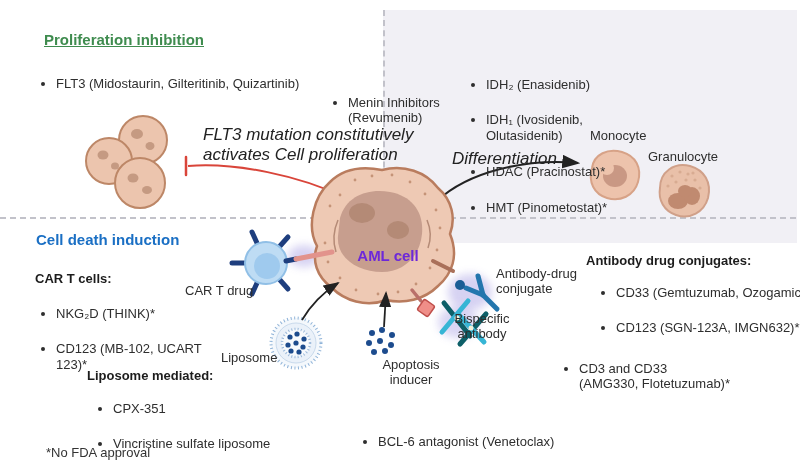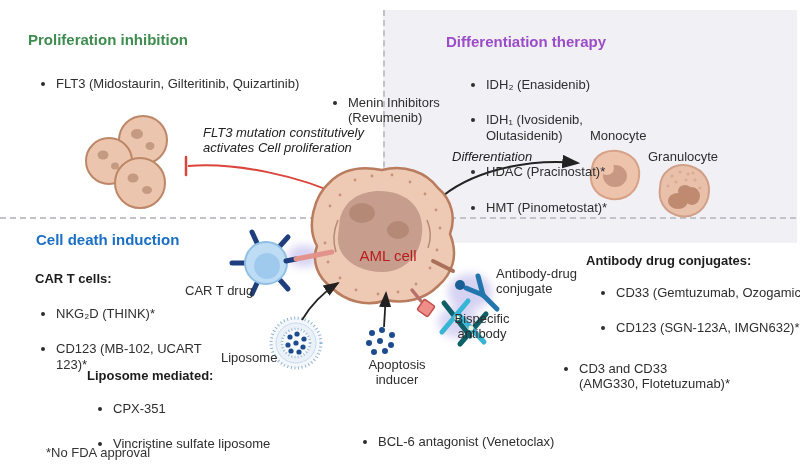--- a/index.html
+++ b/index.html
@@ -13,22 +13,22 @@
   .art{position:absolute;left:0;top:0;z-index:3;pointer-events:none;}
   .txt{position:absolute;z-index:4;white-space:pre-line;line-height:1.16;}
   .h{font-size:15px;font-weight:bold;}
   .h-green{color:#3f8c4f;}
   .h-purple{color:#9b4dc8;}
   .h-blue{color:#1a6fc4;}
   .sub{font-size:13px;font-weight:bold;color:#1c1c1c;}
   .body13{font-size:13px;}
   ul.blist{margin:0;padding:0 0 0 16px;list-style:disc;}
   ul.blist li{font-size:13px;margin:0 0 2px 0;white-space:pre-line;line-height:1.18;}
-  .italic{font-style:italic;font-size:13px;color:#222;}
-  .cell-label{color:#b91c1c;font-weight:normal;font-size:15px;text-align:center;}
+  .italic{font-style:italic;font-size:17px;color:#222;}
+  .cell-label{color:#6d28d9;font-weight:bold;font-size:15px;text-align:center;}
   .center{text-align:center;}
   .foot{font-size:13px;color:#333;}
 </style>
 </head>
 <body>
 
 <div id="stage">
 
   <div class="panel"></div>
   <div class="dash-v"></div>
@@ -187,31 +187,30 @@
     <g stroke-linecap="round">
       <line x1="444" y1="303" x2="470" y2="336" stroke="#0d5f68" stroke-width="5"></line>
       <line x1="468" y1="301" x2="442" y2="332" stroke="#36b5d5" stroke-width="5"></line>
       <line x1="460" y1="344" x2="486" y2="314" stroke="#0d5f68" stroke-width="5"></line>
       <line x1="484" y1="342" x2="458" y2="314" stroke="#36b5d5" stroke-width="5"></line>
       <circle cx="457" cy="318" r="2.5" fill="#f3f0da" stroke="none"></circle>
       <circle cx="471" cy="328" r="2.5" fill="#f3f0da" stroke="none"></circle>
     </g>
   </svg>
 
-  <div class="txt h h-green" style="left:28px;top:31px;">Proliferation inhibition</div>
+  <div class="txt h h-green" style="left:44px;top:31px;text-decoration:underline;">Proliferation inhibition</div>
   <ul class="blist txt" style="left:40px;top:57px;width:290px;">
     <li>FLT3 (Midostaurin, Gilteritinib, Quizartinib)</li>
   </ul>
 
   <ul class="blist txt" style="left:332px;top:76px;width:130px;">
     <li>Menin Inhibitors
 (Revumenib)</li>
   </ul>
 
-  <div class="txt h h-purple" style="left:446px;top:33px;">Differentiation therapy</div>
   <ul class="blist txt" style="left:470px;top:58px;width:175px;">
     <li>IDH₂ (Enasidenib)</li>
     <li>IDH₁ (Ivosidenib,
 Olutasidenib)</li>
     <li>HDAC (Pracinostat)*</li>
     <li>HMT (Pinometostat)*</li>
   </ul>
 
   <div class="txt italic" style="left:203px;top:125px;">FLT3 mutation constitutively
 activates Cell proliferation</div>
@@ -226,21 +225,21 @@
 
   <div class="txt sub" style="left:35px;top:271px;">CAR T cells:</div>
   <ul class="blist txt" style="left:40px;top:287px;width:170px;">
     <li>NKG₂D (THINK)*</li>
     <li>CD123 (MB-102, UCART
 123)*</li>
   </ul>
 
   <div class="txt body13" style="left:185px;top:283px;">CAR T drug</div>
   <div class="txt body13" style="left:221px;top:350px;">Liposome</div>
-  <div class="txt body13 center" style="left:342px;top:357px;width:110px;">Apoptosis
+  <div class="txt body13 center" style="left:356px;top:357px;width:110px;">Apoptosis
 inducer</div>
 
   <div class="txt sub" style="left:87px;top:368px;">Liposome mediated:</div>
   <ul class="blist txt" style="left:97px;top:382px;width:220px;">
     <li>CPX-351</li>
     <li>Vincristine sulfate liposome</li>
   </ul>
 
   <ul class="blist txt" style="left:362px;top:415px;width:230px;">
     <li>BCL-6 antagonist (Venetoclax)</li>

